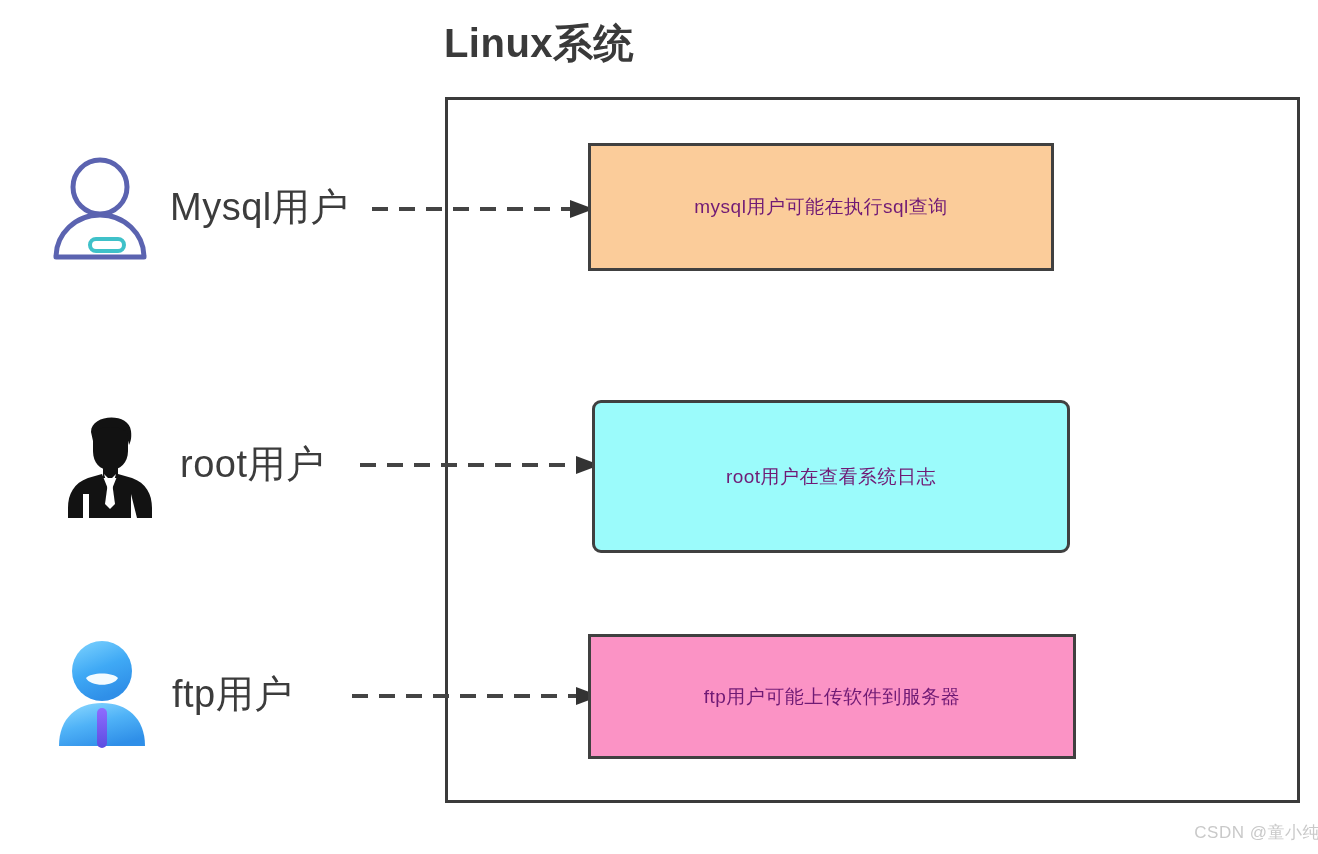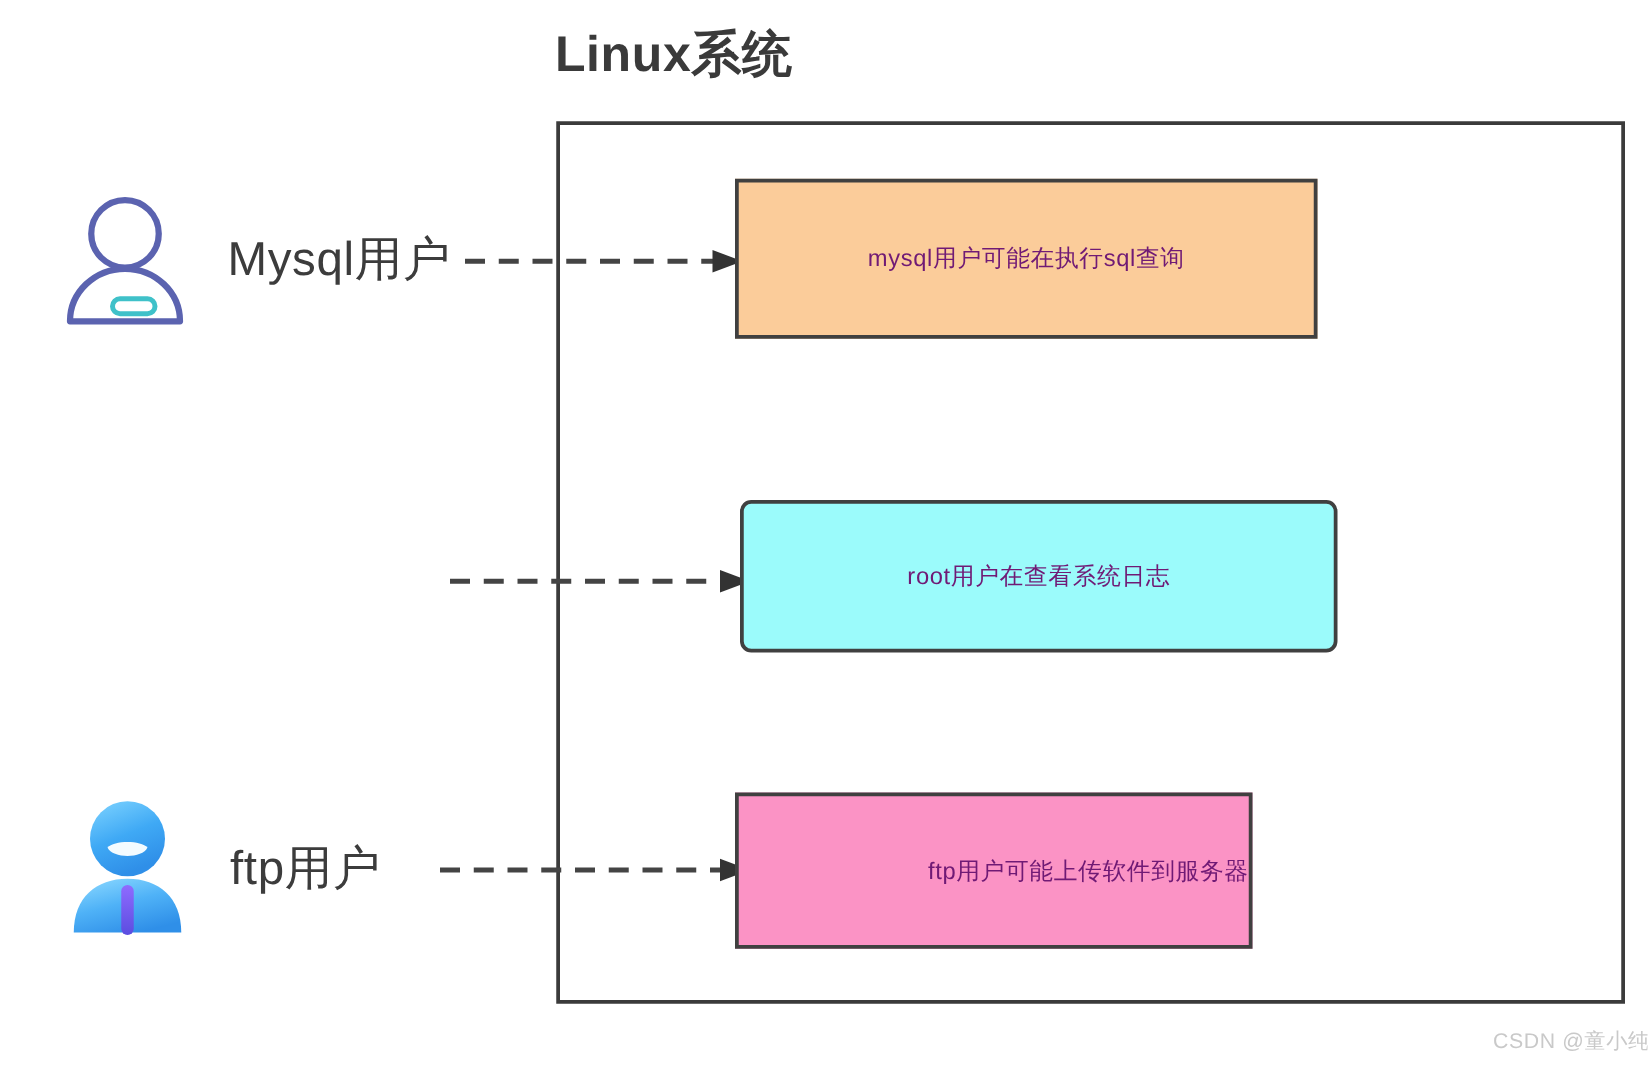--- a/index.html
+++ b/index.html
@@ -64,41 +64,39 @@
     top: 143px;
     width: 466px;
     height: 128px;
     background: #fbcc9a;
     border-radius: 0;
   }
   #box-root {
     left: 572px;
     top: 400px;
     width: 478px;
-    height: 122px;
+    height: 153px;
     background: #9bfbfb;
     border-radius: 9px;
   }
   #box-ftp {
     left: 568px;
     top: 634px;
-    width: 414px;
+    width: 488px;
     height: 125px;
     background: #fb93c5;
     border-radius: 0;
-    justify-content: flex-end;
   }
 
   
   .user-row {
     position: absolute;
     display: flex;
     align-items: center;
     height: 120px;
-    gap: 12px;
   }
   #user-row-mysql { left: 28px; top: 147px; }
   #user-row-root  { left: 38px; top: 404px; }
   #user-row-ftp   { left: 30px; top: 634px; align-items: center; }
 
   .user-icon {
     width: 104px;
     height: 112px;
     flex: 0 0 auto;
     display: block;
@@ -153,20 +151,36 @@
 
   <svg class="connector" id="connector-mysql" viewBox="0 0 222 20" preserveAspectRatio="none">
     <line x1="0" y1="10" x2="200" y2="10" stroke="#444444" stroke-width="4" stroke-dasharray="16 11"></line>
     <polygon points="198,1 222,10 198,19" fill="#333333"></polygon>
   </svg>
 
   <div class="process-box" id="box-mysql">
     <span>mysql用户可能在执行sql查询</span>
   </div>
 
+  <div class="user-row" id="user-row-root">
+    <svg class="user-icon" viewBox="0 0 104 112">
+
+      <path d="M33 24 C33 6, 71 4, 73 23 C74 31, 72 35, 71 37 C70 28, 64 23, 55 22 C46 21, 39 26, 35 33 Z" fill="#121212"></path>
+
+      <path d="M35 28 C35 16, 70 16, 70 28 L70 43 C70 55, 62 62, 52 62 C42 62, 35 55, 35 43 Z" fill="#121212"></path>
+
+      <path d="M45 58 L60 58 L60 70 L45 70 Z" fill="#121212"></path>
+
+      <path d="M30 70 C16 75, 10 86, 10 100 L10 110 L25 110 L25 86 L31 86 L31 110 L73 110 L73 86 L79 110 L94 110 L94 100 C94 86, 88 75, 74 70 L60 66 L52 86 L44 66 Z" fill="#121212"></path>
+
+      <path d="M46 66 L52 86 L58 66 L52 72 Z" fill="#ffffff"></path>
+      <path d="M50 74 L54 74 L57 96 L52 101 L47 96 Z" fill="#ffffff"></path>
+    </svg>
+    <div class="user-label">root用户</div>
+  </div>
 
   <svg class="connector" id="connector-root" viewBox="0 0 240 20" preserveAspectRatio="none">
     <line x1="0" y1="10" x2="218" y2="10" stroke="#444444" stroke-width="4" stroke-dasharray="16 11"></line>
     <polygon points="216,1 240,10 216,19" fill="#333333"></polygon>
   </svg>
 
   <div class="process-box" id="box-root">
     <span>root用户在查看系统日志</span>
   </div>
 

